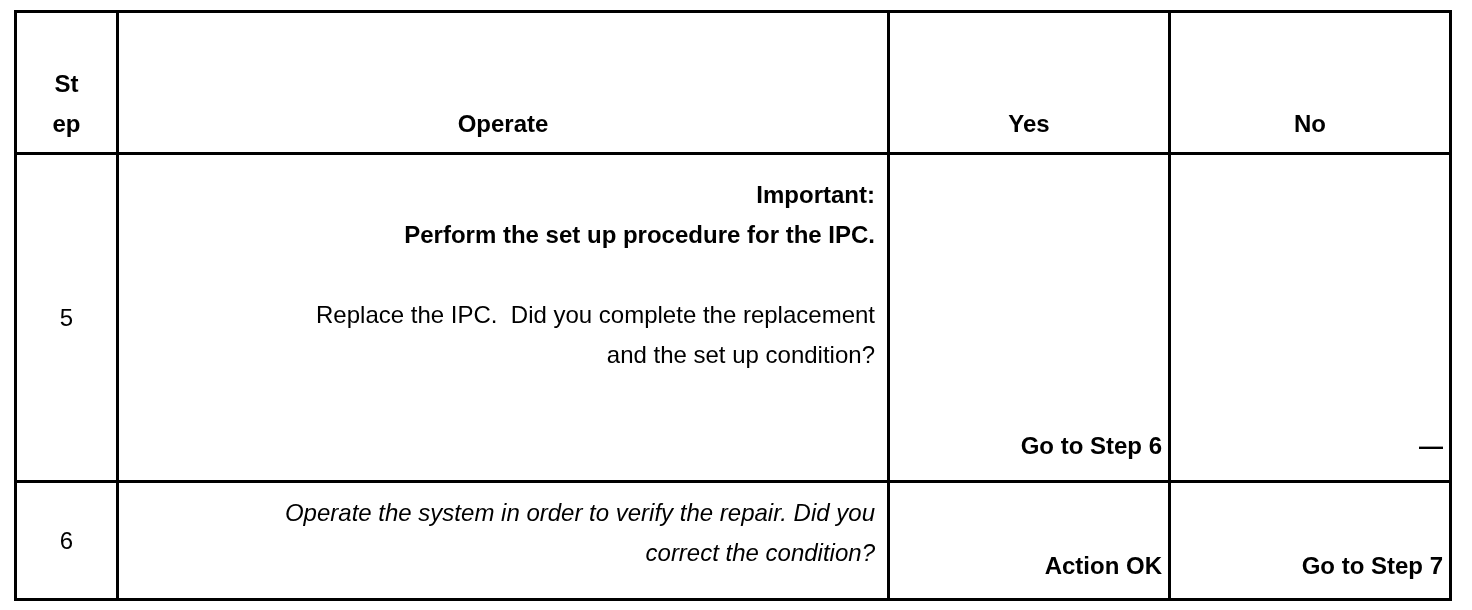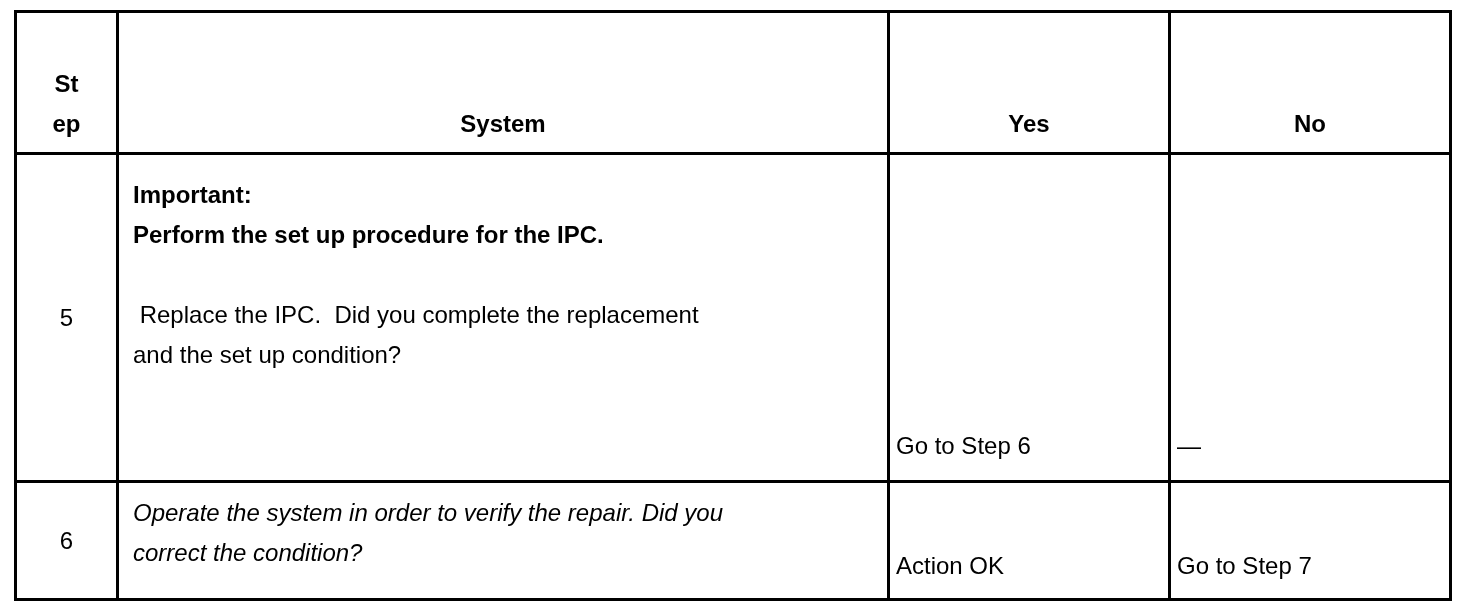--- a/index.html
+++ b/index.html
@@ -54,32 +54,33 @@
     padding: 0 4px 8px 4px;
     white-space: pre-line;
   }
   td.cell-step {
     text-align: center;
     vertical-align: middle;
     font-weight: normal;
   }
   td.cell-action {
     vertical-align: top;
-    text-align: left;
+    text-align: right;
     padding: 20px 12px 0 14px;
   }
   td.cell-action-r6 {
     padding-top: 10px;
     font-style: italic;
   }
   td.cell-result {
-    text-align: left;
+    text-align: right;
     vertical-align: bottom;
     padding: 0 6px 14px 6px;
     white-space: pre-line;
+    font-weight: bold;
   }
   td.cell-result-r6 {
     padding-bottom: 12px;
   }
   p.important {
     margin: 0 0 40px 0;
     font-weight: bold;
     white-space: pre-wrap;
   }
   p.action-text {
@@ -96,21 +97,21 @@
     <colgroup>
       <col class="c-step">
       <col class="c-action">
       <col class="c-yes">
       <col class="c-no">
     </colgroup>
     <thead>
       <tr class="header-row">
         <th>St
 ep</th>
-        <th>System</th>
+        <th>Operate</th>
         <th>Yes</th>
         <th>No</th>
       </tr>
     </thead>
     <tbody>
       <tr class="row-step-5">
         <td class="cell-step">5</td>
         <td class="cell-action">
           <p class="important">Important:
 Perform the set up procedure for the IPC.</p>

